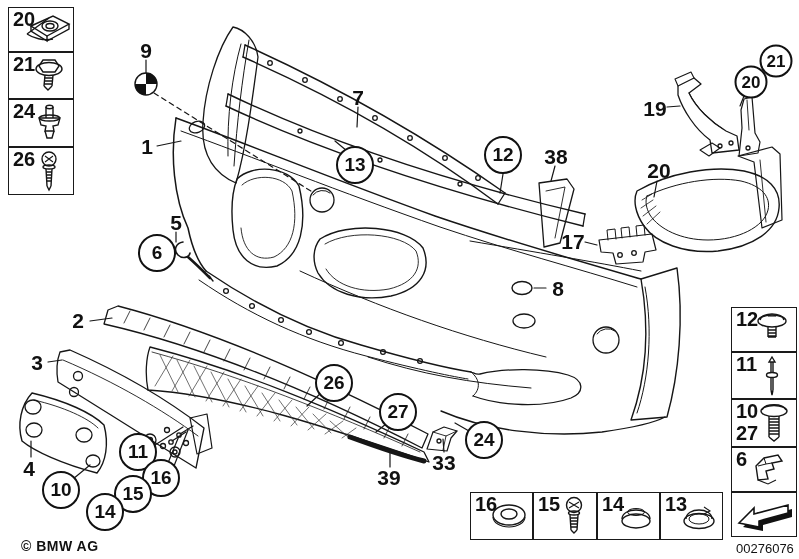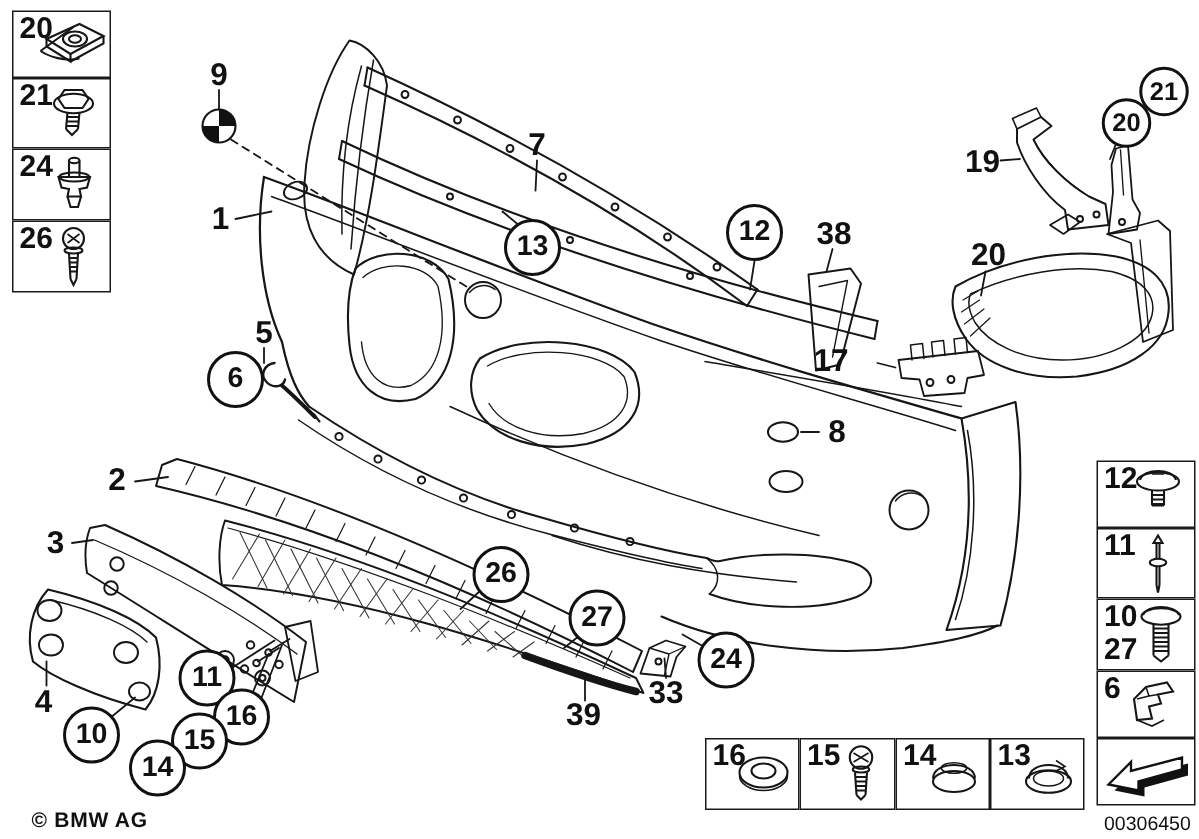--- a/index.html
+++ b/index.html
@@ -266,21 +266,21 @@
   <div class="balloon" style="left:133px;top:494px">15</div>
   <div class="balloon" style="left:105px;top:512px">14</div>
   <div class="balloon" style="left:61px;top:490px">10</div>
 
   <div class="plabel" style="left:146px;top:50px">9</div>
   <div class="plabel" style="left:147px;top:146px">1</div>
   <div class="plabel" style="left:358px;top:97px">7</div>
   <div class="plabel" style="left:556px;top:156px">38</div>
   <div class="plabel" style="left:655px;top:108px">19</div>
   <div class="plabel" style="left:659px;top:170px">20</div>
-  <div class="plabel" style="left:554px;top:241px">17</div>
+  <div class="plabel" style="left:573px;top:241px">17</div>
   <div class="plabel" style="left:558px;top:288px">8</div>
   <div class="plabel" style="left:176px;top:222px">5</div>
   <div class="plabel" style="left:78px;top:320px">2</div>
   <div class="plabel" style="left:37px;top:362px">3</div>
   <div class="plabel" style="left:29px;top:468px">4</div>
   <div class="plabel" style="left:389px;top:477px">39</div>
   <div class="plabel" style="left:444px;top:462px">33</div>
 
   <div class="pbox" style="left:8px;top:7px;width:66px;height:45px">
     <span class="num">20</span>
@@ -391,15 +391,15 @@
     <span class="num">13</span>
     <svg width="63" height="48" viewBox="0 0 63 48" fill="none" stroke="#161616" stroke-width="1.4">
       <ellipse cx="38" cy="28" rx="15" ry="7.5"></ellipse>
       <path d="M25,26 C25,14 51,14 51,26"></path>
       <ellipse cx="38" cy="26" rx="10" ry="5" stroke-width="1"></ellipse>
       <path d="M43,14 L49,18 L43,21" stroke-width="1.1"></path>
     </svg>
   </div>
 
   <div class="copyright">© BMW AG</div>
-  <div class="catnum">00306450</div>
+  <div class="catnum">00276076</div>
 
 </div>
 
 </body></html>

